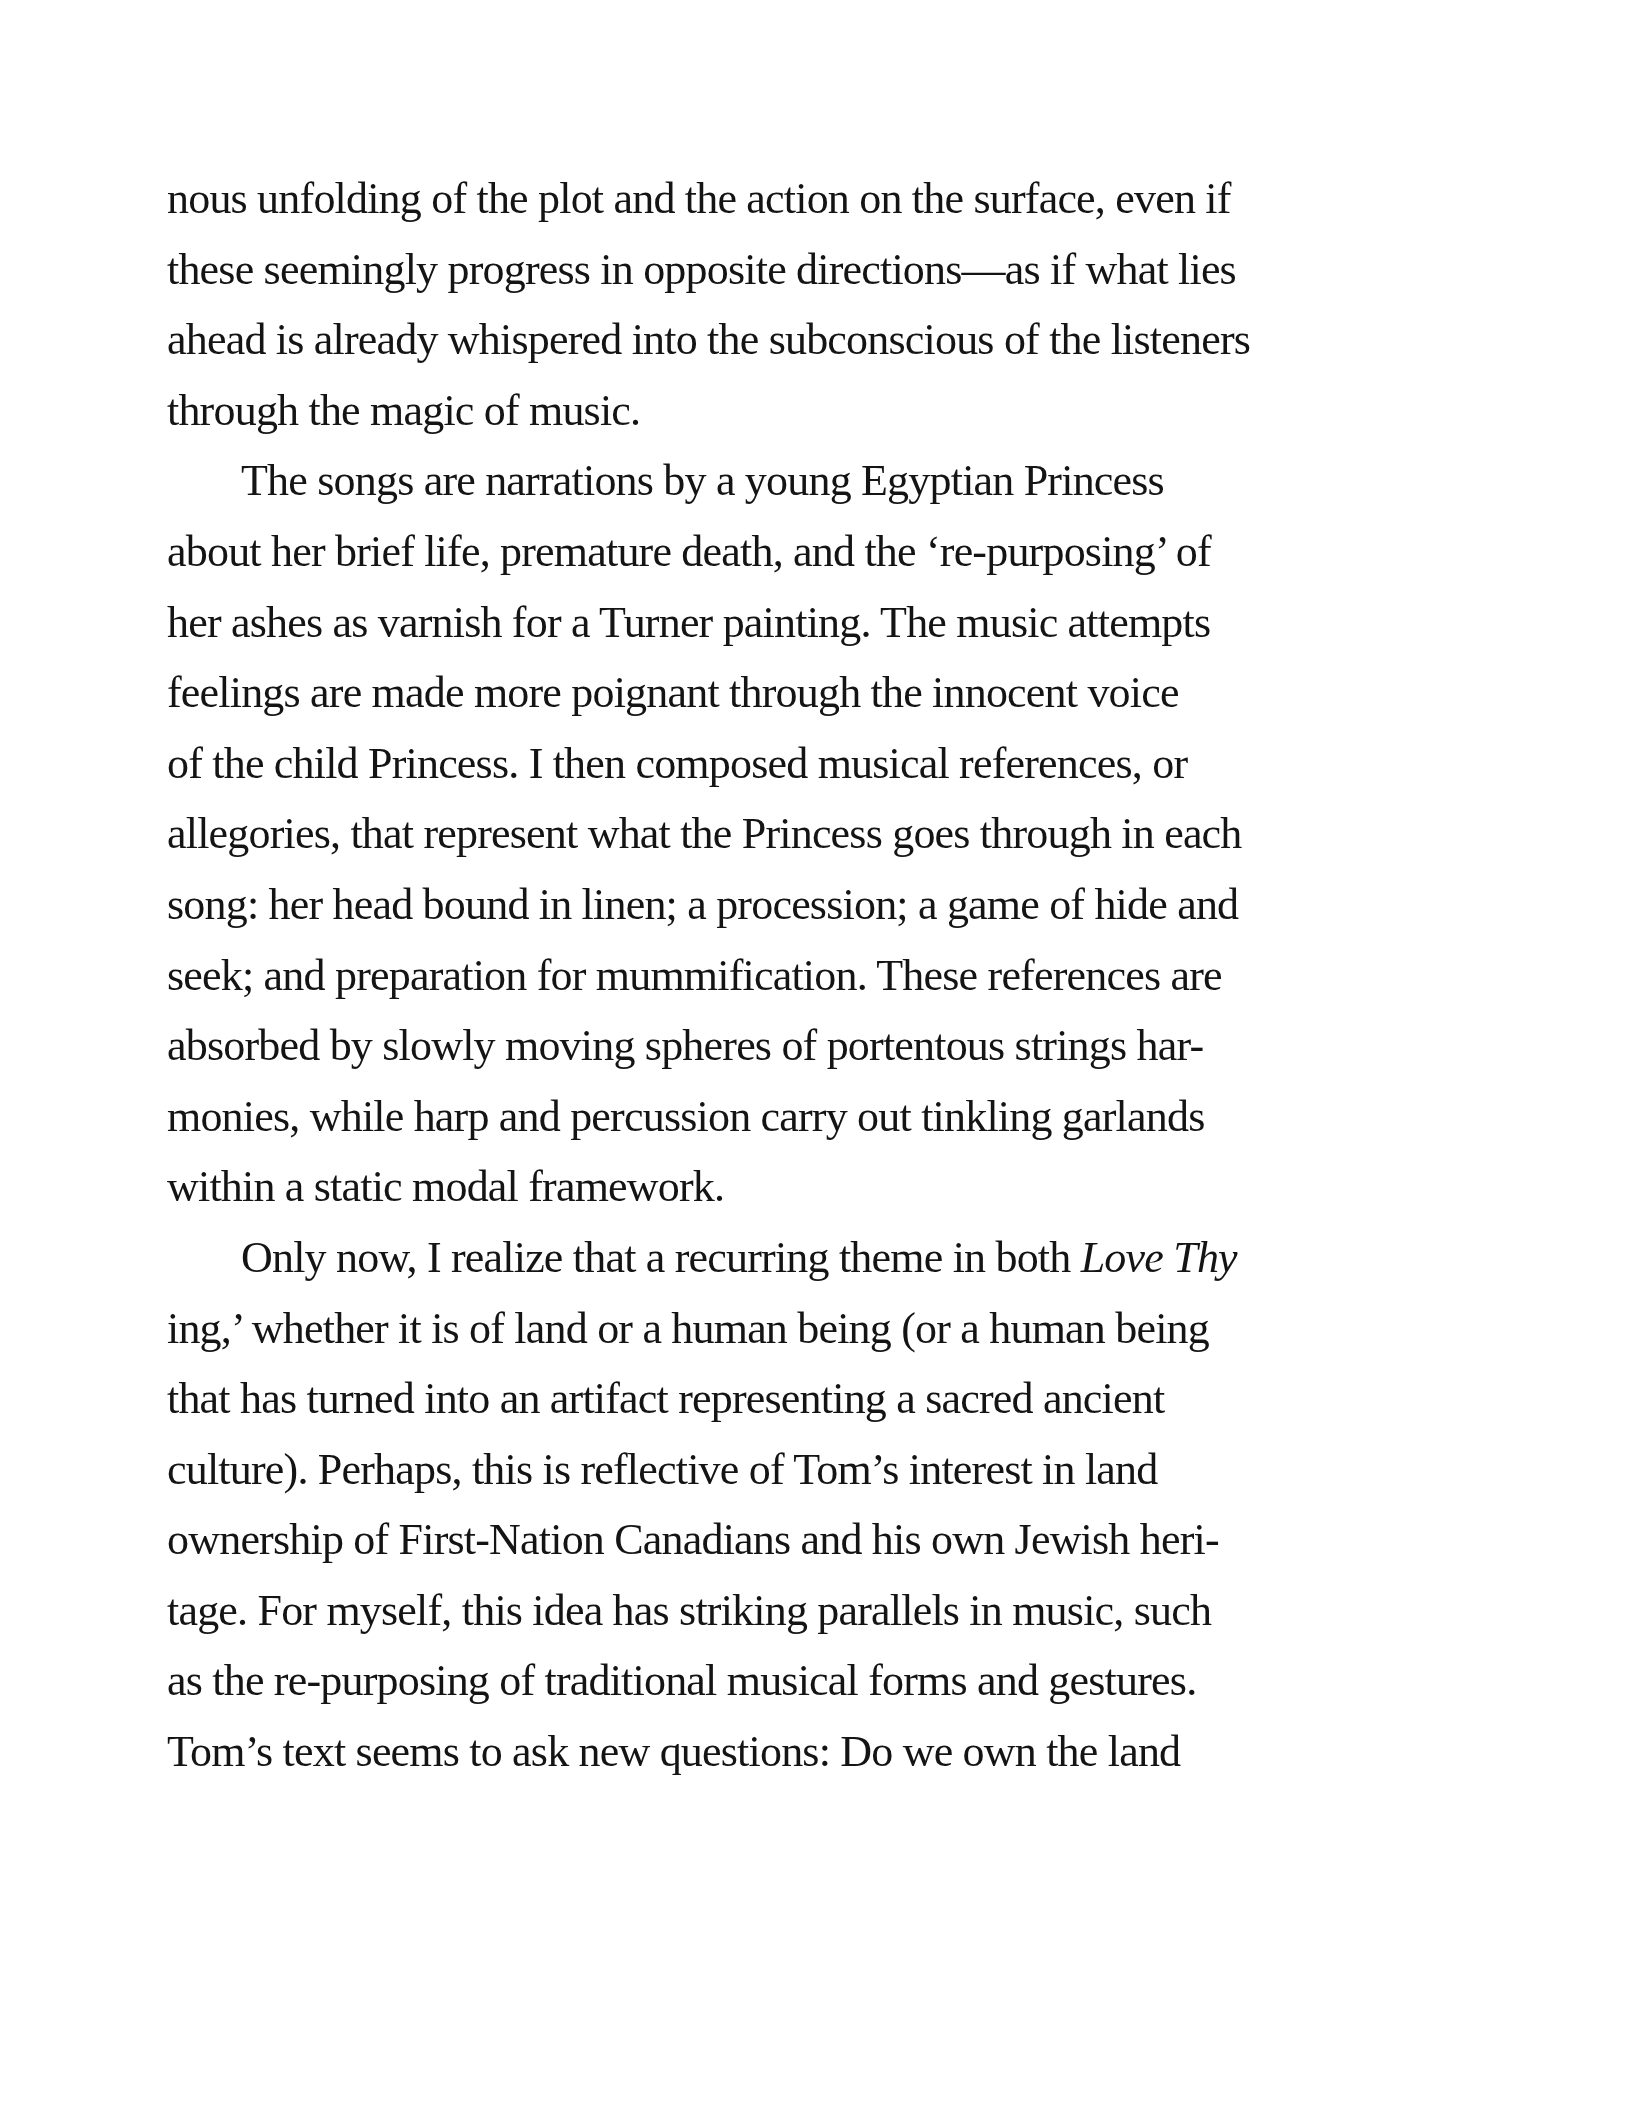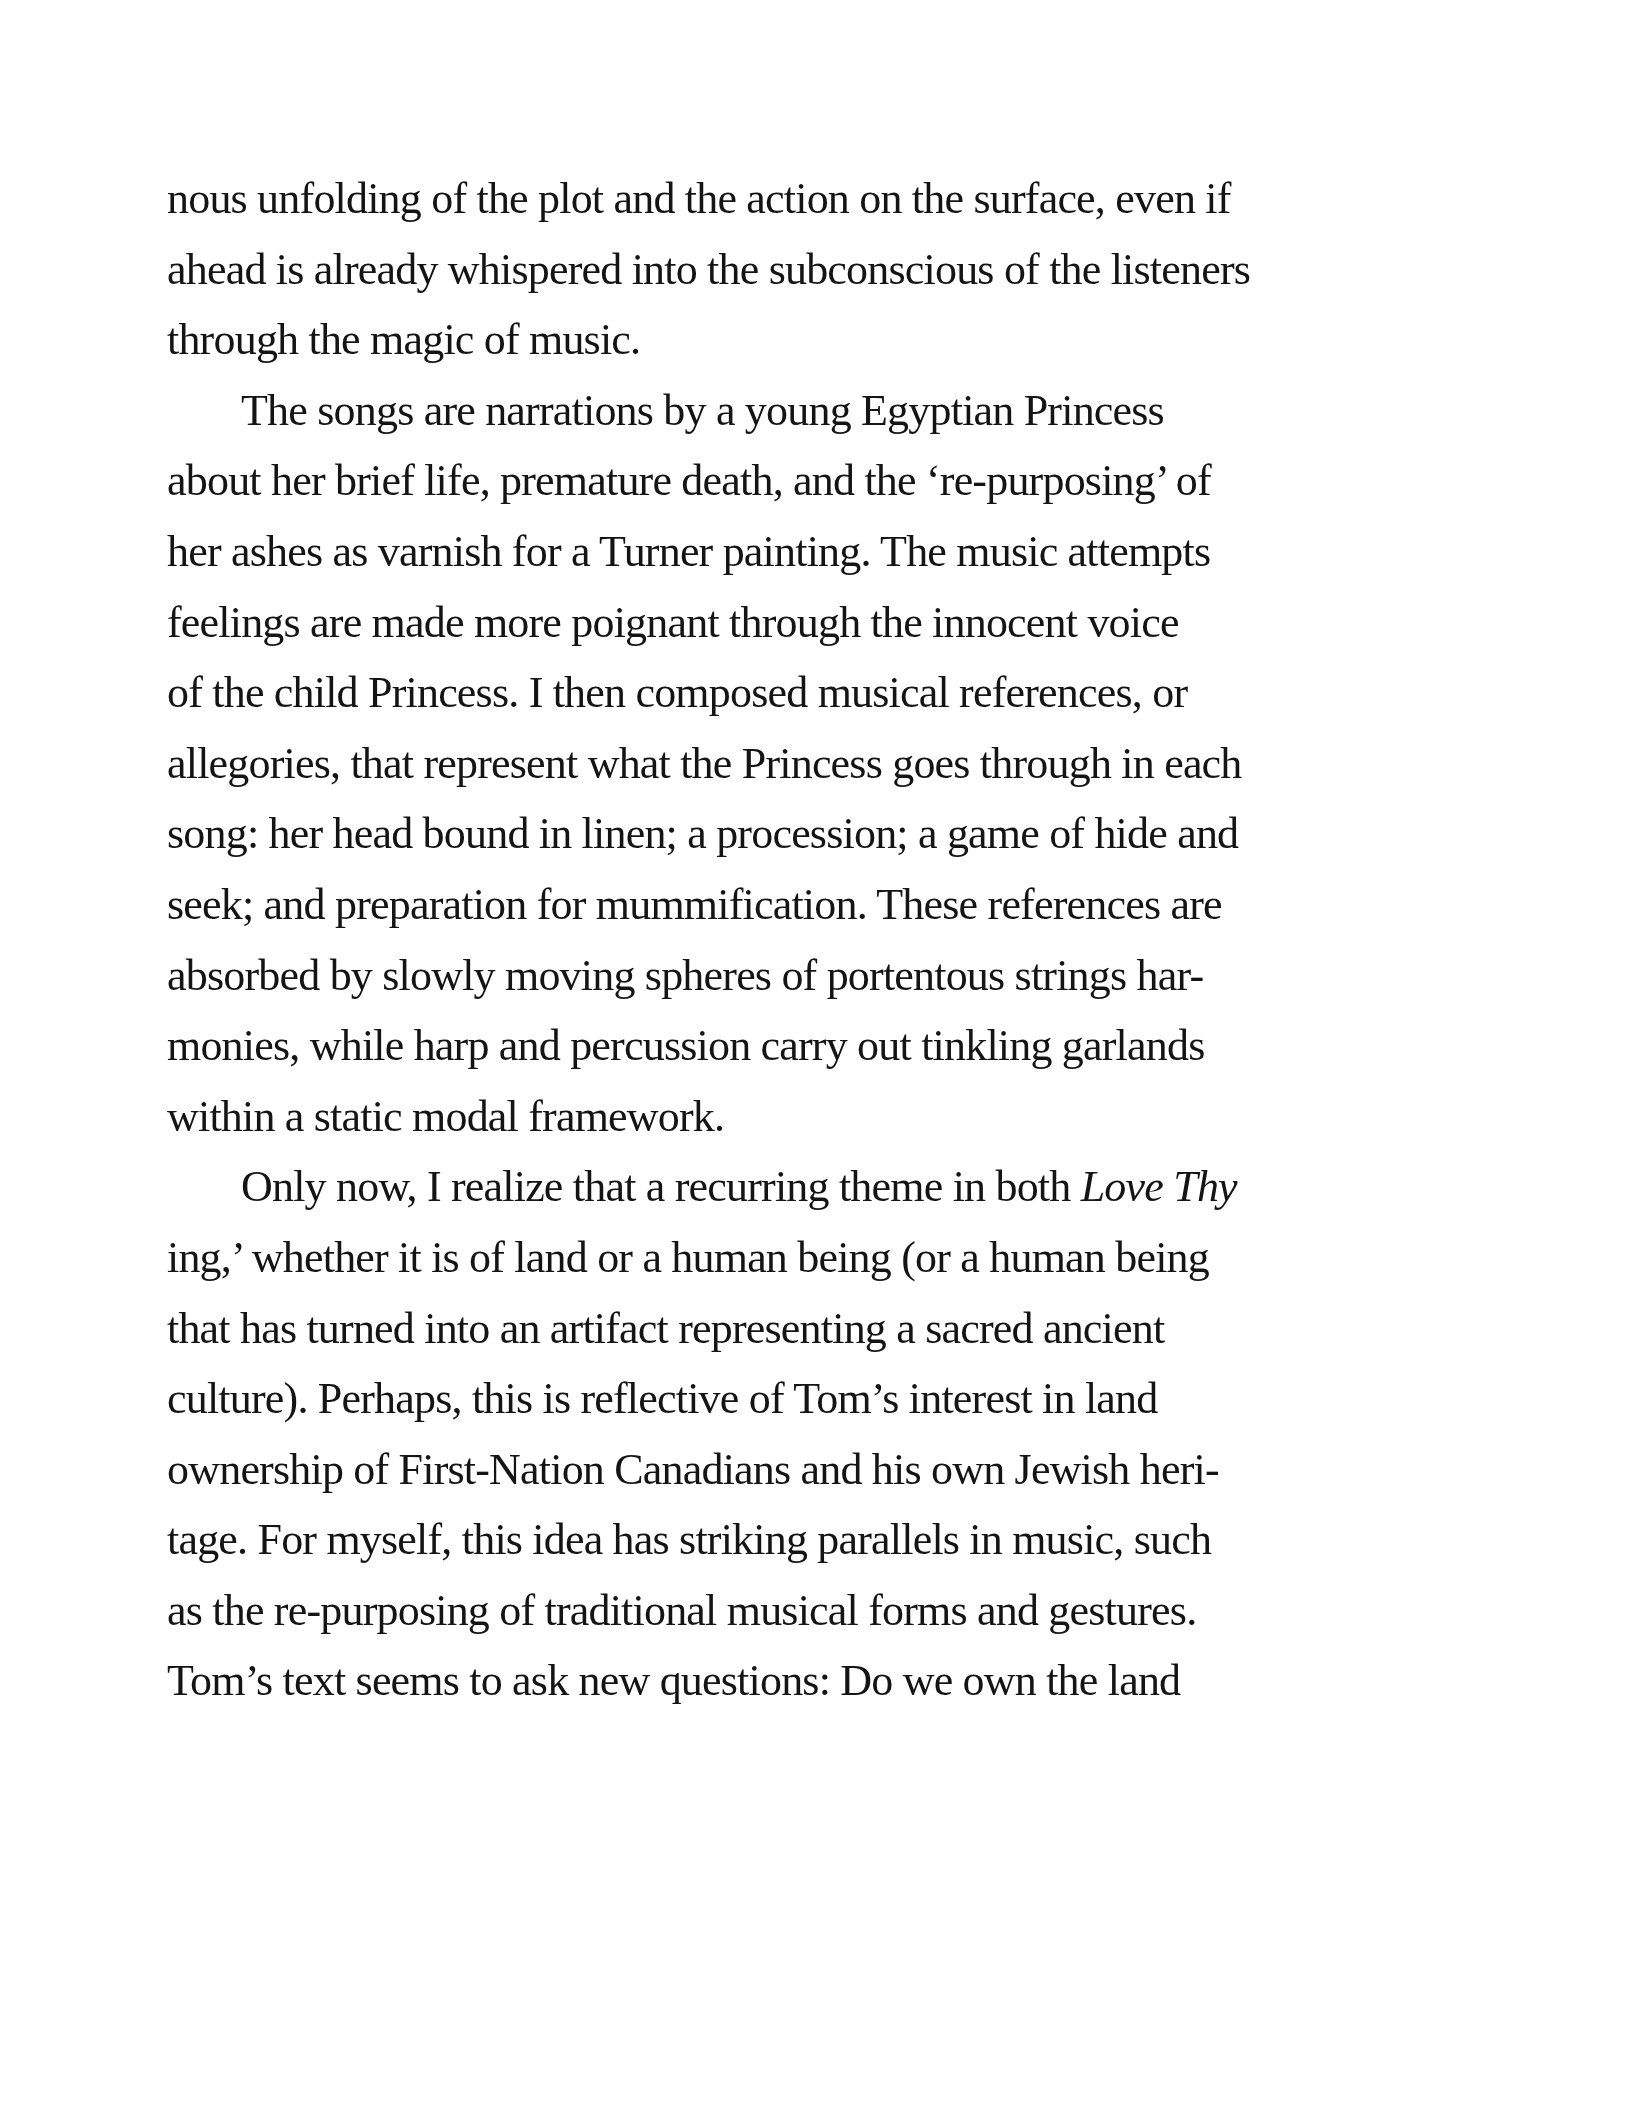--- a/index.html
+++ b/index.html
@@ -44,20 +44,21 @@
     color: #8a8a8a;
     margin-left: 12px;
   }
 </style>
 </head>
 <body>
 
 <div class="page" style="background: rgb(255, 255, 255);">
   <div class="textblock" style="color: rgb(20, 20, 20);">
       <div class="line"><span class="seg">nous unfolding of the plot and the action on the surface, even if</span></div>
+      <div class="line"><span class="seg">these seemingly progress in opposite directions—as if what lies</span></div>
       <div class="line"><span class="seg">ahead is already whispered into the subconscious of the listeners</span></div>
       <div class="line"><span class="seg">through the magic of music.</span></div>
       <div class="line indent"><span class="seg">The songs are narrations by a young Egyptian Princess</span></div>
       <div class="line"><span class="seg">about her brief life, premature death, and the ‘re-purposing’ of</span></div>
       <div class="line"><span class="seg">her ashes as varnish for a Turner painting. The music attempts</span></div>
       <div class="line"><span class="seg">feelings are made more poignant through the innocent voice</span></div>
       <div class="line"><span class="seg">of the child Princess. I then composed musical references, or</span></div>
       <div class="line"><span class="seg">allegories, that represent what the Princess goes through in each</span></div>
       <div class="line"><span class="seg">song: her head bound in linen; a procession; a game of hide and</span></div>
       <div class="line"><span class="seg">seek; and preparation for mummification. These references are</span></div>

